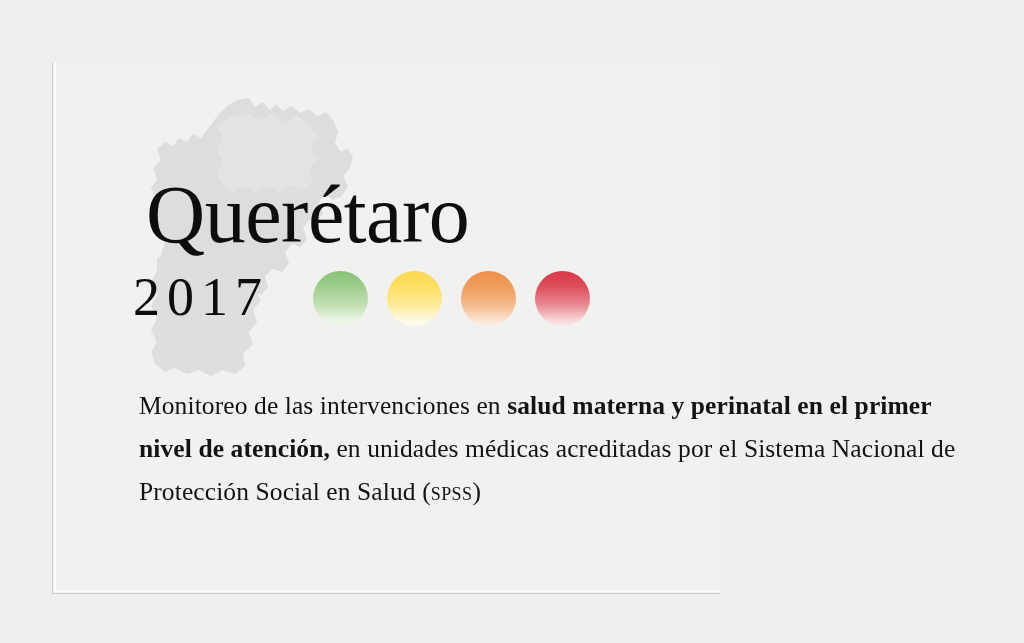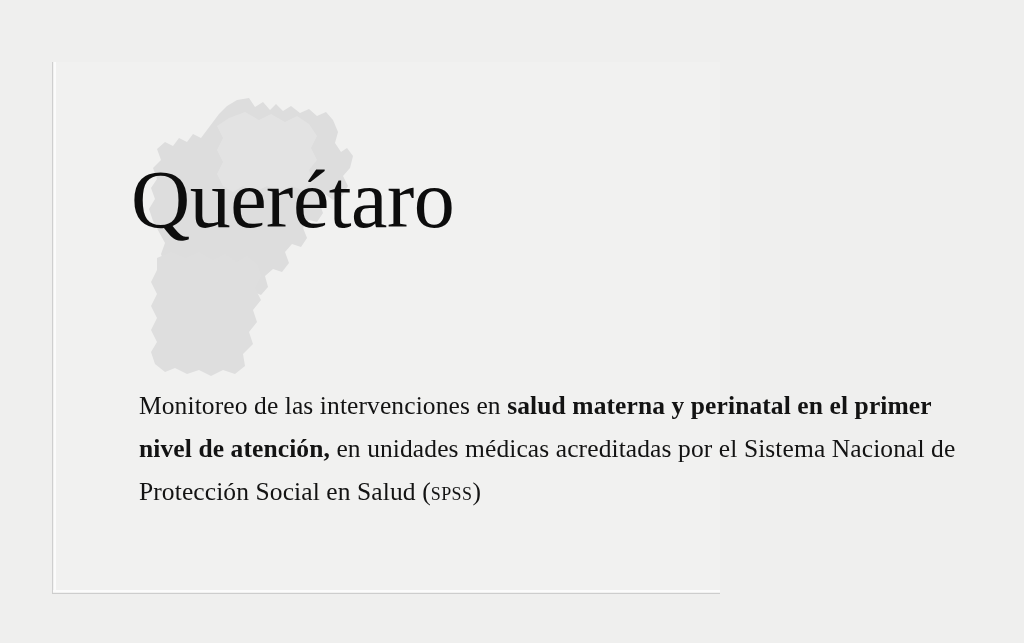--- a/index.html
+++ b/index.html
@@ -84,21 +84,21 @@
     top: 160px;
     width: 560px;
   }
   .title-main {
     font-family: "Liberation Serif", serif;
     font-size: 82px;
     line-height: 0.98;
     color: #0d0d0d;
     letter-spacing: -0.5px;
     font-weight: 400;
-    margin: 0;
+    margin: 15px;
     white-space: nowrap;
   }
 
   .year-row {
     position: absolute;
     left: 133px;
     top: 265px;
     display: flex;
     align-items: center;
     height: 64px;
@@ -210,18 +210,27 @@
         L128 106 L122 94 L128 82 L122 70
         L128 58 L122 46 L134 38
         Z"></path>
     </svg>
   </div>
 
   <div class="headline">
     <div class="title-main">Querétaro</div>
   </div>
 
+  <div class="year-row">
+    <div class="title-year">2017</div>
+    <div class="dots">
+      <div class="dot dot-green"></div>
+      <div class="dot dot-yellow"></div>
+      <div class="dot dot-orange"></div>
+      <div class="dot dot-red"></div>
+    </div>
+  </div>
 
   <div class="subtitle">
     <span>Monitoreo de las intervenciones en </span><b>salud materna y perinatal en el primer nivel de atención,</b><span> en unidades médicas acreditadas por el Sistema Nacional de Protección Social en Salud (</span><span class="smallcaps">spss</span><span>)</span>
   </div>
 
 </div>
 
 </body></html>

